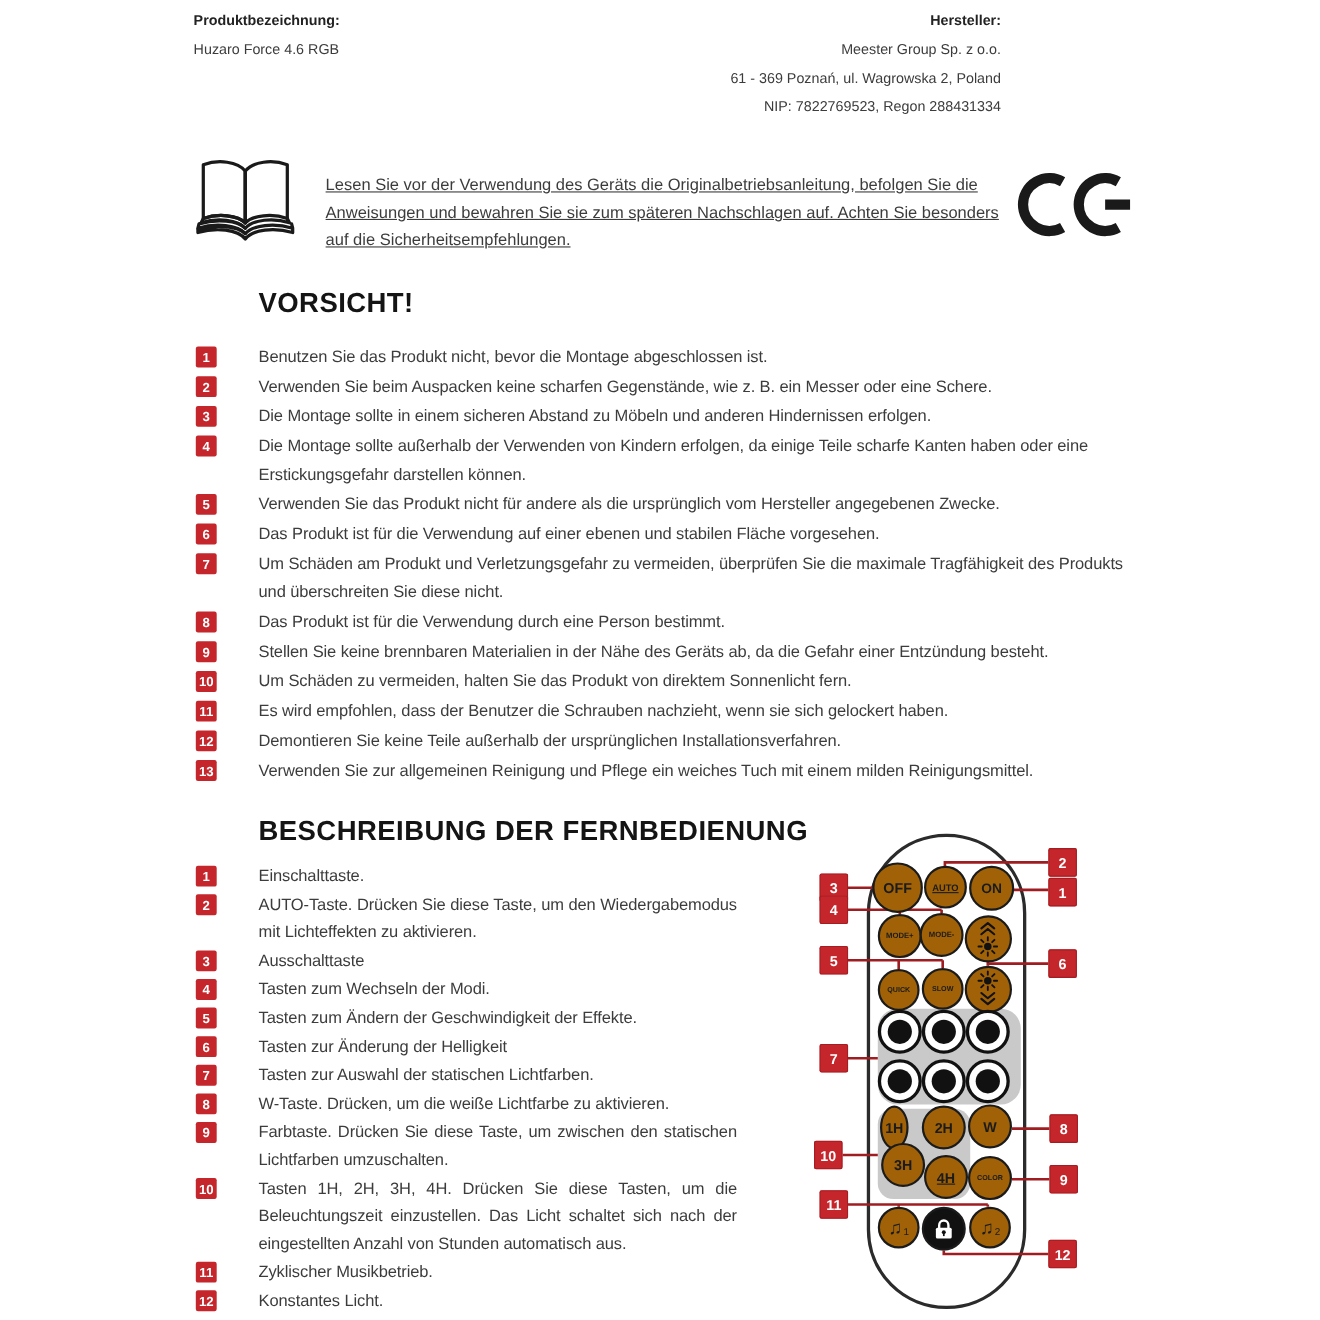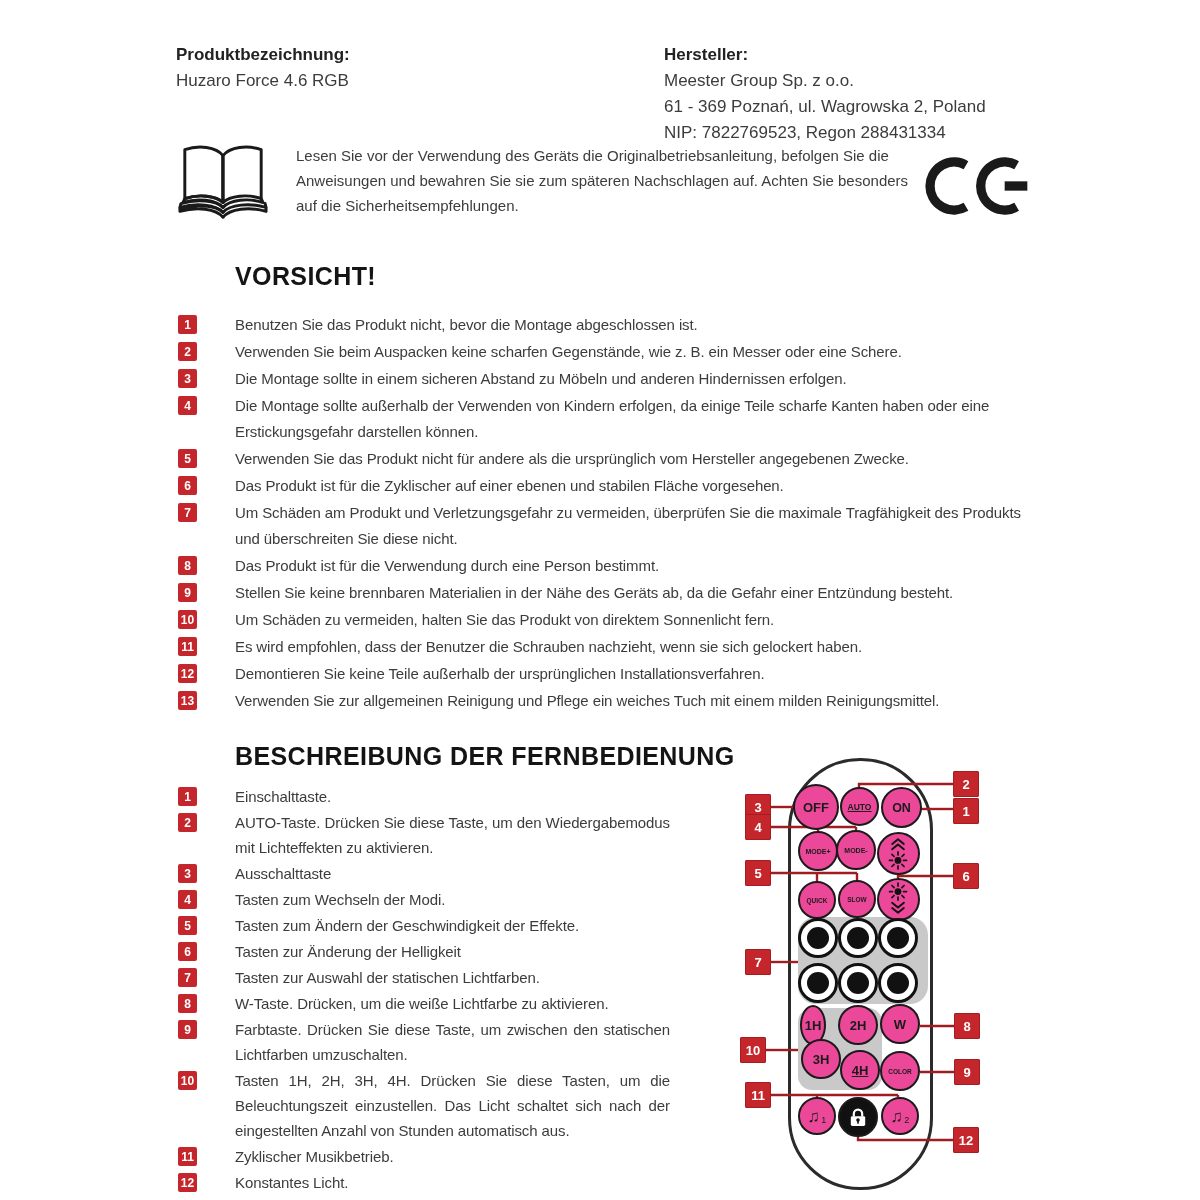--- a/index.html
+++ b/index.html
@@ -2,28 +2,28 @@
 <html><head>
 <meta charset="utf-8">
 <style>
   html,body{margin:0;padding:0;background:#e9e9e9;}
   .page{
     position:relative;width:1200px;height:1200px;background:#ffffff;
     font-family:"Liberation Sans","DejaVu Sans",sans-serif;color:#3c3c3c;
     overflow:hidden;margin:0 auto;
   }
   
-  .hdr{position:absolute;top:6px;line-height:26px;font-size:17px;margin-top:36px;}
+  .hdr{position:absolute;top:6px;line-height:26px;font-size:13px;}
   .hdr .lbl{font-weight:bold;color:#222;}
   .hdr-left{left:176px;}
-  .hdr-right{left:664px;}
+  .hdr-right{left:664px;text-align:right;}
   
   .notice{position:absolute;left:176px;top:140px;display:flex;align-items:flex-start;}
   .book{width:94px;height:84px;flex:0 0 auto;}
-  .notice-text{width:628px;margin-left:26px;font-size:15px;line-height:25px;margin-top:3px;}
+  .notice-text{width:628px;margin-left:26px;font-size:15px;line-height:25px;margin-top:16px;text-decoration:underline;}
   .ce{position:absolute;left:922px;top:146px;width:112px;height:80px;}
   
   .h-title{position:absolute;left:235px;font-size:25px;font-weight:800;color:#141414;letter-spacing:.4px;margin:0;}
   #t-vorsicht{top:262px;}
   #t-remote{top:742px;}
   
   .nlist{position:absolute;left:178px;margin:0;padding:0;list-style:none;}
   .nlist li{display:flex;align-items:flex-start;margin-bottom:1px;}
   .chip{
     flex:0 0 auto;width:19px;height:19px;margin-top:3px;margin-right:38px;
@@ -39,21 +39,21 @@
   .diagram{position:absolute;left:735px;top:750px;width:262px;height:452px;}
   .diagram svg.lines{position:absolute;left:0;top:0;}
   .remote-body{
     position:absolute;left:53px;top:8px;width:145px;height:432px;
     background:#fff;border:3px solid #2b2b2b;border-radius:72px;box-sizing:border-box;
   }
   .pad{position:absolute;background:#c9c9c9;}
   .pad1{left:63px;top:167px;width:130px;height:87px;border-radius:18px;}
   .pad2{left:63px;top:258px;width:84px;height:82px;border-radius:14px;}
   .rbtn{
-    position:absolute;background:#ec4899;border:2.5px solid #1b1b1b;border-radius:50%;
+    position:absolute;background:#a16207;border:2.5px solid #1b1b1b;border-radius:50%;
     box-sizing:border-box;display:flex;align-items:center;justify-content:center;
     color:#1b1b1b;font-weight:bold;text-align:center;
   }
   .dot{position:absolute;background:#fff;border:3px solid #111;border-radius:50%;box-sizing:border-box;
        display:flex;align-items:center;justify-content:center;}
   .dot::after{content:"";width:22px;height:22px;background:#111;border-radius:50%;}
   .lockbtn{background:#111;}
   .note{font-size:17px;font-weight:normal;line-height:1;}
   .nsub{font-size:9px;margin-top:8px;margin-left:1px;font-weight:normal;}
   .callout{
@@ -114,21 +114,21 @@
     <li>
         <span class="chip">4</span>
         <span class="txt">Die Montage sollte außerhalb der Verwenden von Kindern erfolgen, da einige Teile scharfe Kanten haben oder eine Erstickungsgefahr darstellen können.</span>
       </li>
     <li>
         <span class="chip">5</span>
         <span class="txt">Verwenden Sie das Produkt nicht für andere als die ursprünglich vom Hersteller angegebenen Zwecke.</span>
       </li>
     <li>
         <span class="chip">6</span>
-        <span class="txt">Das Produkt ist für die Zyklischer auf einer ebenen und stabilen Fläche vorgesehen.</span>
+        <span class="txt">Das Produkt ist für die Verwendung auf einer ebenen und stabilen Fläche vorgesehen.</span>
       </li>
     <li>
         <span class="chip">7</span>
         <span class="txt">Um Schäden am Produkt und Verletzungsgefahr zu vermeiden, überprüfen Sie die maximale Tragfähigkeit des Produkts und überschreiten Sie diese nicht.</span>
       </li>
     <li>
         <span class="chip">8</span>
         <span class="txt">Das Produkt ist für die Verwendung durch eine Person bestimmt.</span>
       </li>
     <li>

